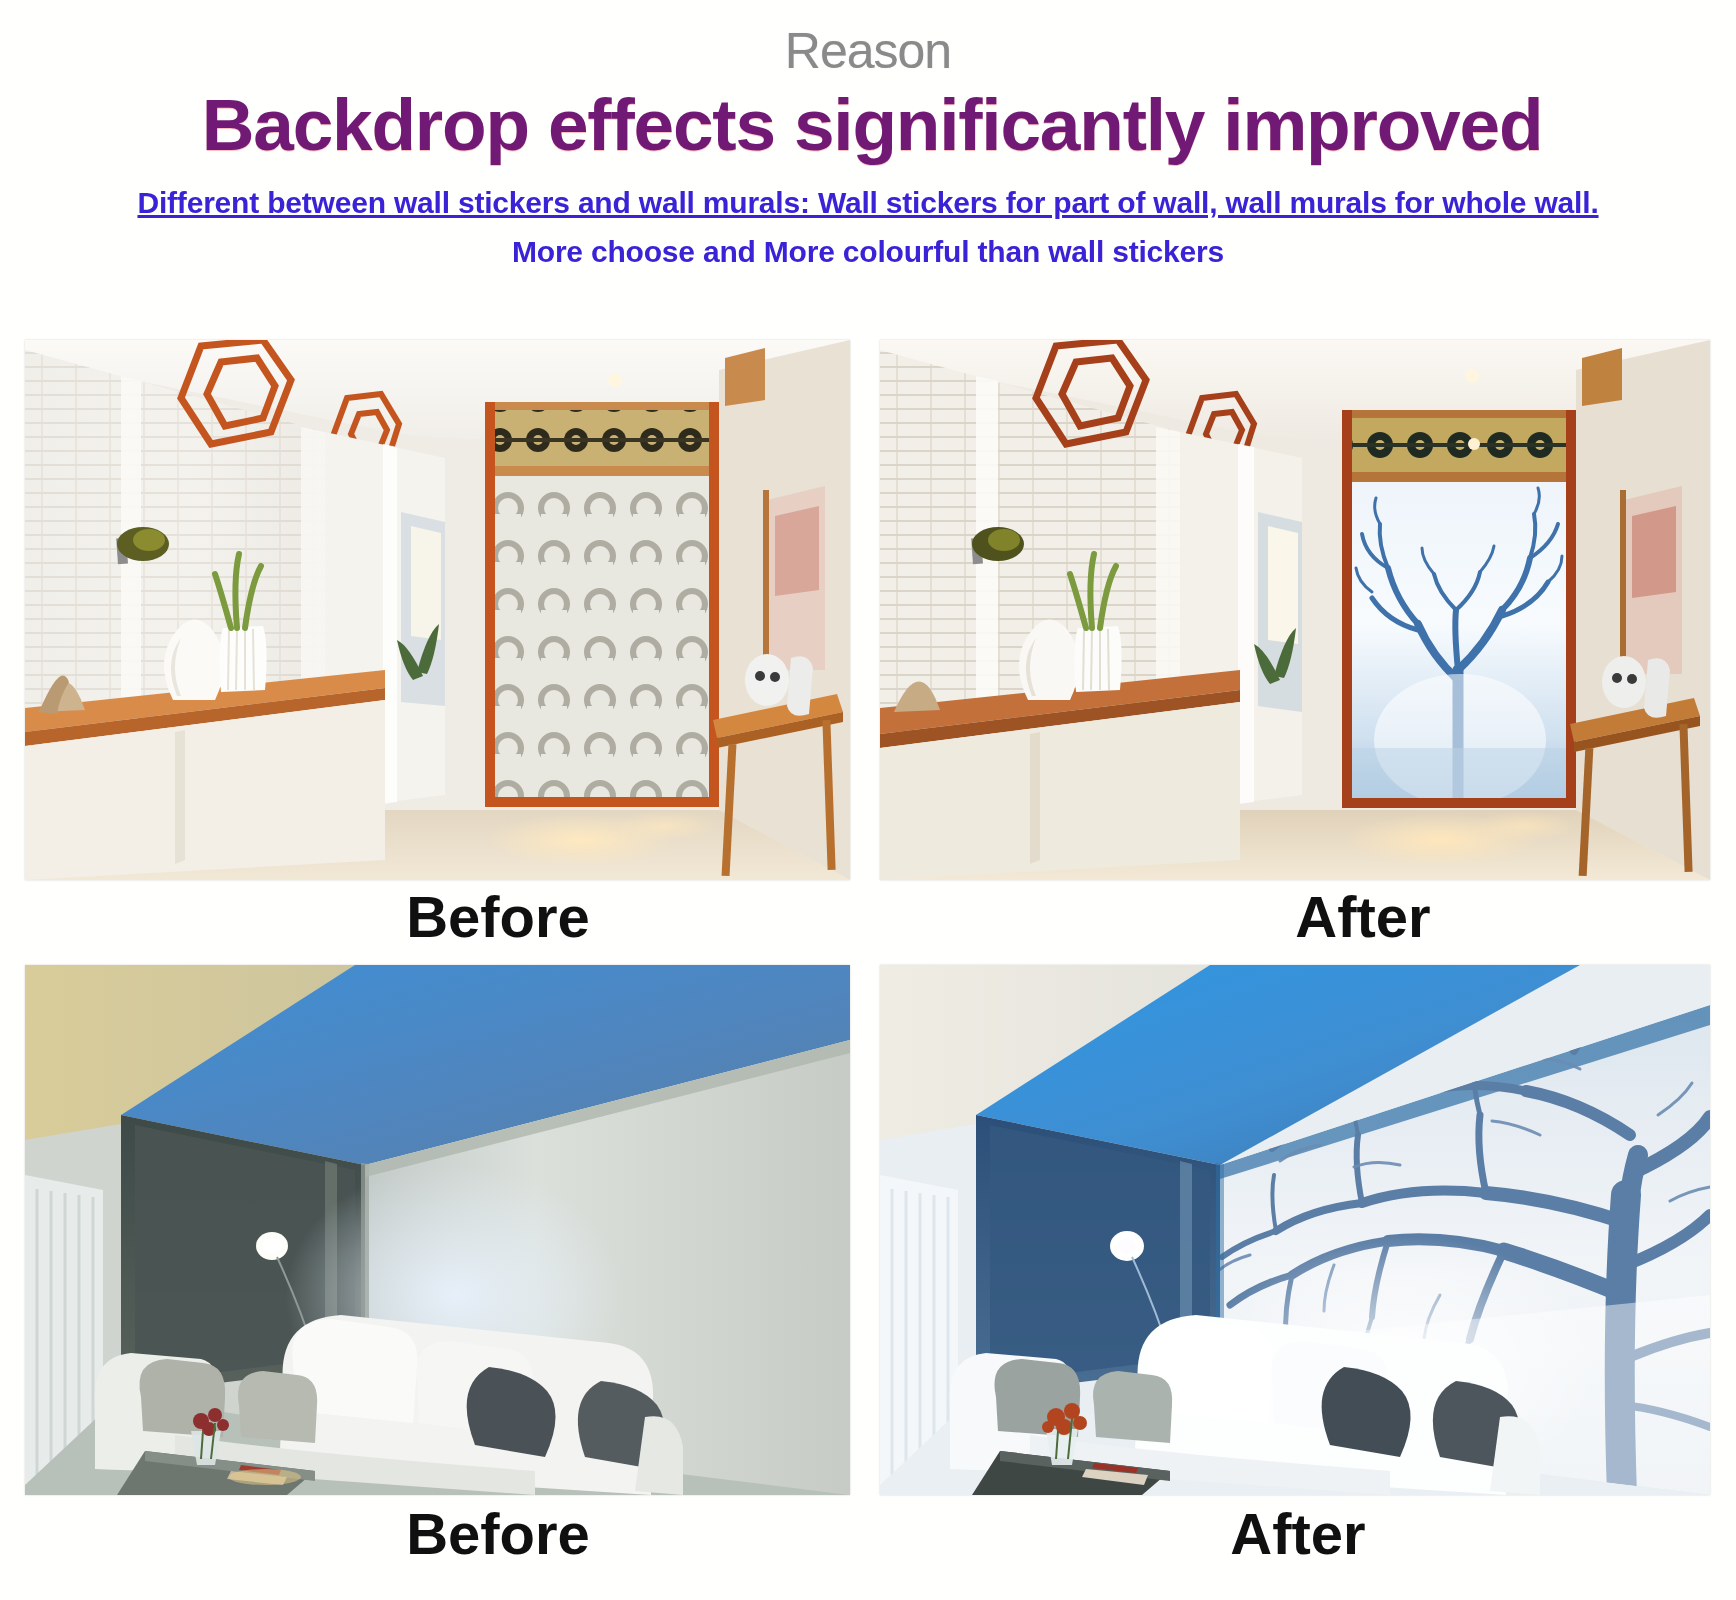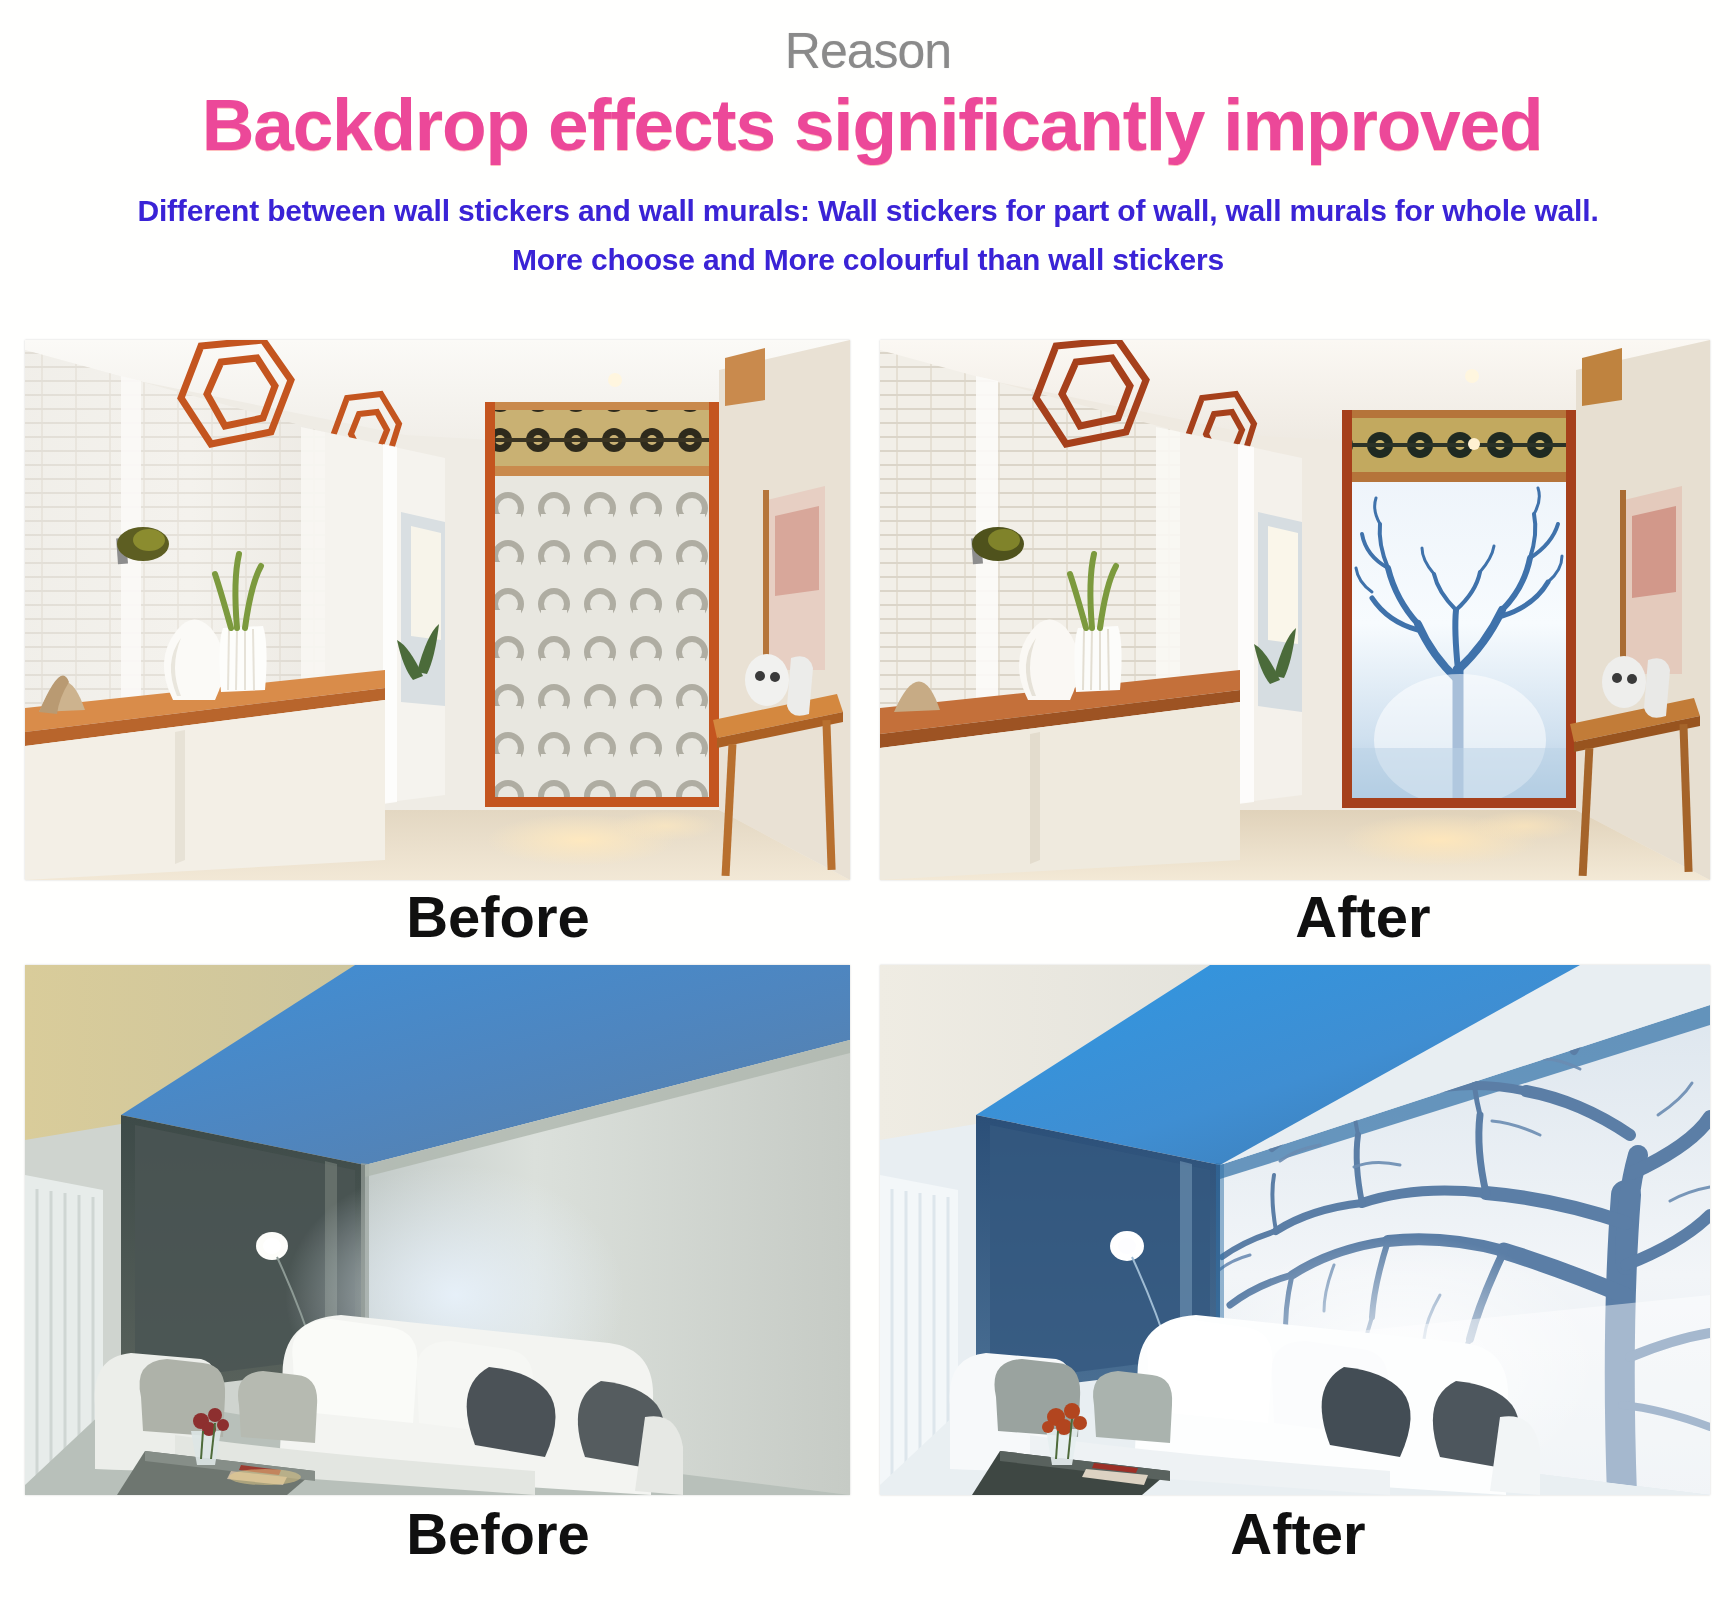--- a/index.html
+++ b/index.html
@@ -24,39 +24,39 @@
     line-height:1;
     padding-top:26px;
     height:70px;
     text-shadow:0 0 1px rgba(120,120,120,.35);
   }
   .headline{
     text-align:center;
     font-family:"Liberation Sans", sans-serif;
     font-size:73px;
     font-weight:bold;
-    color:#ec4899;
+    color:#701a75;
     letter-spacing:-1.2px;
     line-height:1;
     margin-top:-8px;
     height:86px;
     text-shadow:0 1px 0 rgba(255,0,0,.25);
     margin-left:8px;
   }
   .subline{
     text-align:center;
     font-family:"Liberation Sans", sans-serif;
     font-size:30px;
     font-weight:bold;
     color:#3a23d6;
     line-height:1.42;
     letter-spacing:-.2px;
     white-space:nowrap;
   }
-  .sub1{margin-top:16px;}
+  .sub1{margin-top:8px;text-decoration:underline;}
   .sub2{margin-top:6px;}
 
   
   .shot{position:absolute;overflow:hidden;background:#cfcfcf;
         box-shadow:0 0 2px rgba(0,0,0,.18);}
   .shot svg{display:block;width:100%;height:100%;}
 
   #shot-tl{left:25px;  top:340px;  width:825px; height:540px;}
   #shot-tr{left:880px; top:340px;  width:830px; height:540px;}
   #shot-bl{left:25px;  top:965px;  width:825px; height:530px;}

